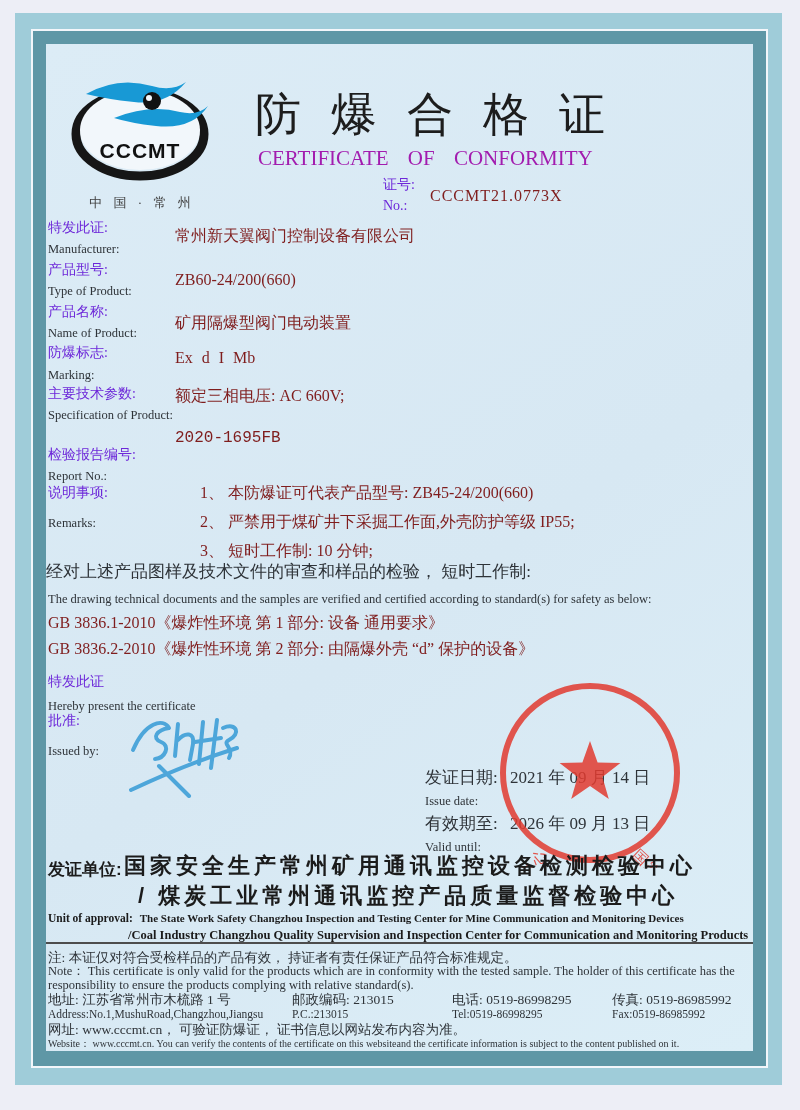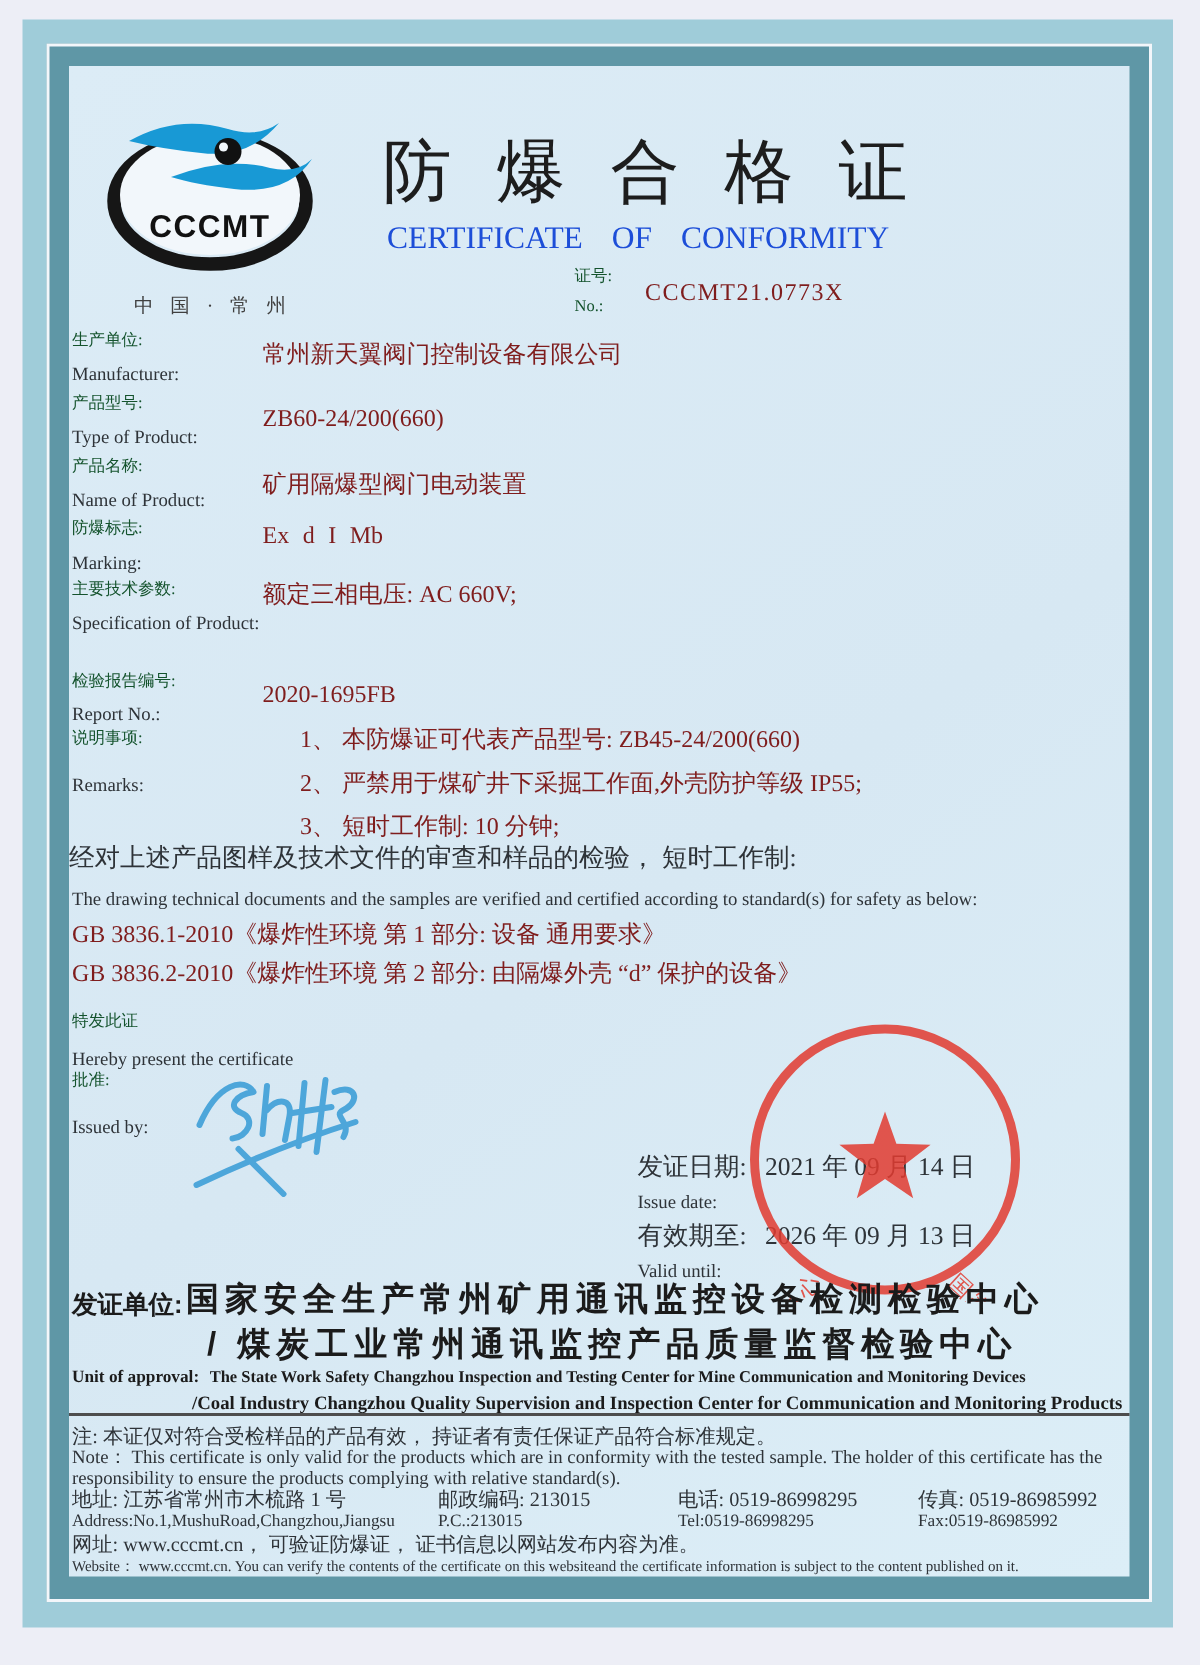--- a/index.html
+++ b/index.html
@@ -12,22 +12,22 @@
   .abs{position:absolute;}
   
   .frame-light{position:absolute;left:15px;top:13px;width:767px;height:1072px;background:#9fccd9;}
   .frame-dark{position:absolute;left:31px;top:29px;width:733px;height:1035px;background:#5f97a6;border:2px solid #f3f6fa;}
   .paper{position:absolute;left:46px;top:44px;width:707px;height:1007px;
          background:linear-gradient(145deg,#dcecf6 0%,#d7e8f3 55%,#dceef7 100%);}
   
   .cn{font-family:"Liberation Serif",serif;}
   .en{font-family:"Liberation Serif",serif;}
   .title-cn{font-size:46px;letter-spacing:30px;color:#1d1d1d;white-space:nowrap;}
-  .title-en{font-size:21px;word-spacing:14px;color:#1d4ed8;white-space:nowrap;}
-  .lab-cn{font-size:11px;color:#14532d;white-space:nowrap;text-align:right;}
+  .title-en{font-size:21px;word-spacing:14px;color:#a21caf;white-space:nowrap;}
+  .lab-cn{font-size:14px;color:#6d28d9;white-space:nowrap;text-align:right;}
   .lab-en{font-size:12.5px;color:#2e3338;white-space:nowrap;}
   .val{font-size:16px;color:#7f1d1d;white-space:nowrap;}
   .small-en{font-size:12.5px;white-space:nowrap;}
   .bold-cn{font-family:"Liberation Sans",sans-serif;font-weight:700;color:#1b1b1b;white-space:nowrap;}
   .bold-en{font-family:"Liberation Serif",serif;font-weight:700;color:#1b1b1b;white-space:nowrap;}
   .divider{position:absolute;left:46px;top:942px;width:707px;height:2px;background:#4d4d4d;}
   .foot{font-size:13.5px;white-space:nowrap;}
   .foot-en{font-size:11.5px;white-space:nowrap;}
   .stamp{opacity:.85;}
   .sig{opacity:.9;}
@@ -52,21 +52,21 @@
   <div class="cn" style="margin-top:6px;text-align:center;font-size:13px;letter-spacing:4px;color:#404040;">中 国 · 常 州</div>
 </div>
 
 <div class="abs cn title-cn" style="left:255px;top:84px;">防爆合格证</div>
 <div class="abs en title-en" style="left:258px;top:146px;">CERTIFICATE OF CONFORMITY</div>
 
 <div class="abs cn lab-cn" style="left:383px;top:176px;">证号:</div>
 <div class="abs en lab-cn" style="left:383px;top:198px;">No.:</div>
 <div class="abs val" style="left:430px;top:187px;letter-spacing:1px;">CCCMT21.0773X</div>
 
-<div class="abs cn lab-cn" style="left:48px;top:219px;">生产单位:</div>
+<div class="abs cn lab-cn" style="left:48px;top:219px;">特发此证:</div>
 <div class="abs en lab-en" style="left:48px;top:242px;">Manufacturer:</div>
 <div class="abs cn val" style="left:175px;top:226px;">常州新天翼阀门控制设备有限公司</div>
 
 <div class="abs cn lab-cn" style="left:48px;top:261px;">产品型号:</div>
 <div class="abs en lab-en" style="left:48px;top:284px;">Type of Product:</div>
 <div class="abs val" style="left:175px;top:271px;">ZB60-24/200(660)</div>
 
 <div class="abs cn lab-cn" style="left:48px;top:303px;">产品名称:</div>
 <div class="abs en lab-en" style="left:48px;top:326px;">Name of Product:</div>
 <div class="abs cn val" style="left:175px;top:313px;">矿用隔爆型阀门电动装置</div>
@@ -74,21 +74,21 @@
 <div class="abs cn lab-cn" style="left:48px;top:344px;">防爆标志:</div>
 <div class="abs en lab-en" style="left:48px;top:368px;">Marking:</div>
 <div class="abs val" style="left:175px;top:349px;word-spacing:5px;">Ex d I Mb</div>
 
 <div class="abs cn lab-cn" style="left:48px;top:385px;">主要技术参数:</div>
 <div class="abs en lab-en" style="left:48px;top:408px;">Specification of Product:</div>
 <div class="abs cn val" style="left:175px;top:386px;">额定三相电压: AC 660V;</div>
 
 <div class="abs cn lab-cn" style="left:48px;top:446px;">检验报告编号:</div>
 <div class="abs en lab-en" style="left:48px;top:469px;">Report No.:</div>
-<div class="abs val" style="left:175px;top:455px;">2020-1695FB</div>
+<div class="abs val" style="left:175px;top:429px;font-family:Liberation Mono, monospace;">2020-1695FB</div>
 
 <div class="abs cn lab-cn" style="left:48px;top:484px;">说明事项:</div>
 <div class="abs en lab-en" style="left:48px;top:516px;">Remarks:</div>
 <div class="abs cn val" style="left:200px;top:483px;">1、 本防爆证可代表产品型号: ZB45-24/200(660)</div>
 <div class="abs cn val" style="left:200px;top:512px;">2、 严禁用于煤矿井下采掘工作面,外壳防护等级 IP55;</div>
 <div class="abs cn val" style="left:200px;top:541px;">3、 短时工作制: 10 分钟;</div>
 
 <div class="abs cn" style="left:46px;top:560px;font-size:17px;">经对上述产品图样及技术文件的审查和样品的检验， 短时工作制:</div>
 <div class="abs en small-en" style="left:48px;top:592px;">The drawing technical documents and the samples are verified and certified according to standard(s) for safety as below:</div>
 <div class="abs cn val" style="left:48px;top:613px;">GB 3836.1-2010《爆炸性环境 第 1 部分: 设备 通用要求》</div>

